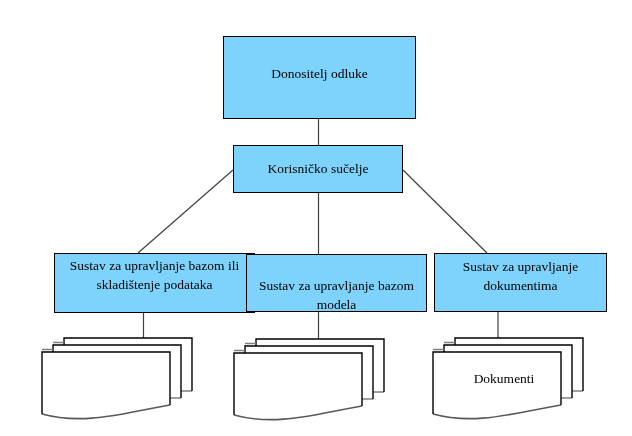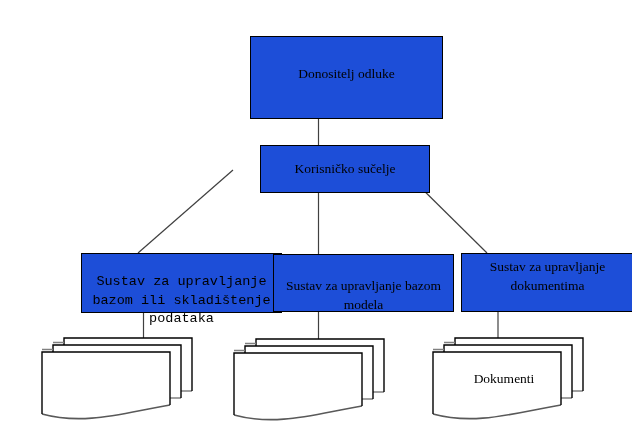--- a/index.html
+++ b/index.html
@@ -23,31 +23,30 @@
     left: 0;
     top: 0;
     width: 632px;
     height: 436px;
     pointer-events: none;
   }
   .node {
     position: absolute;
     box-sizing: border-box;
     border: 1.5px solid #000000;
-    background: #1d4ed8;
+    background: #7dd3fc;
     display: flex;
     flex-direction: column;
     align-items: center;
     text-align: center;
-    margin-left: 27px;
   }
   .node .label { width: 100%; }
   .node-top      { left: 223px; top: 36px;  width: 193px; height: 83px; justify-content: center; padding-bottom: 6px; }
   .node-ui       { left: 233px; top: 145px; width: 170px; height: 48px; justify-content: center; }
-  .node-dbms     { left: 54px;  top: 253px; width: 201px; height: 60px; padding-top: 19px; font-family: Liberation Mono, monospace; }
+  .node-dbms     { left: 54px;  top: 253px; width: 201px; height: 60px; padding-top: 3px; }
   .node-mbms     { left: 246px; top: 254px; width: 181px; height: 58px; padding-top: 22px; }
   .node-dms      { left: 434px; top: 253px; width: 173px; height: 59px; padding-top: 4px; }
   .stack-label {
     position: absolute;
     display: flex;
     align-items: center;
     justify-content: center;
     text-align: center;
     pointer-events: none;
   }

